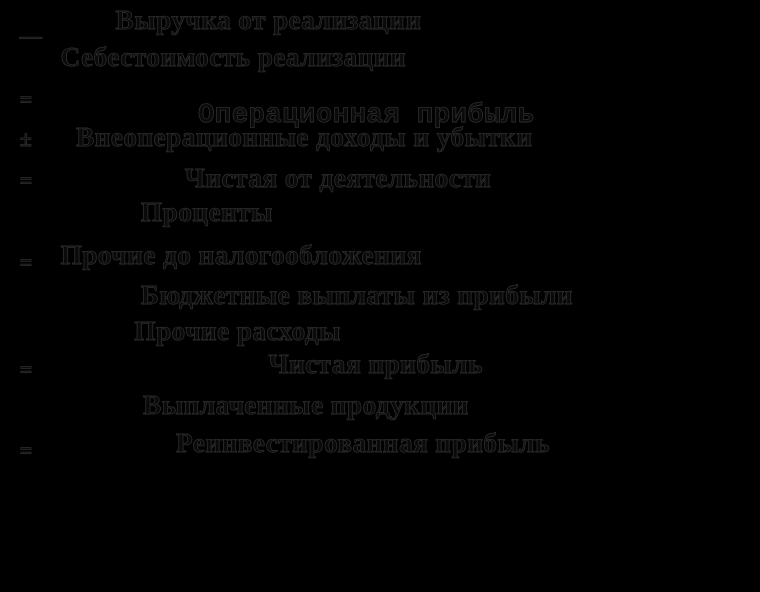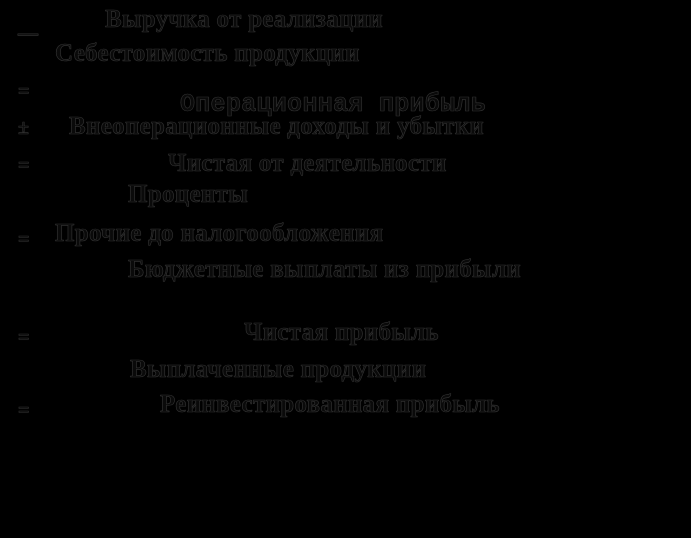--- a/index.html
+++ b/index.html
@@ -43,24 +43,25 @@
 
   <span class="sign" style="left:18px; top:22px;">—</span>
   <span class="sign" style="left:18px; top:80px;">=</span>
   <span class="sign" style="left:18px; top:116px;">±</span>
   <span class="sign" style="left:18px; top:154px;">=</span>
   <span class="sign" style="left:18px; top:228px;">=</span>
   <span class="sign" style="left:18px; top:326px;">=</span>
   <span class="sign" style="left:18px; top:399px;">=</span>
 
   <div class="row" style="left:105px; top:8px;">Выручка от реализации</div>
-  <div class="row" style="left:55px;  top:42px;">Себестоимость продукции</div>
+  <div class="row" style="left:55px;  top:42px;">Себестоимость реализации</div>
   <div class="row" style="left:180px; top:94px;font-family:Liberation Mono, monospace;">Операционная прибыль</div>
   <div class="row" style="left:69px;  top:115px;">Внеоперационные доходы и убытки</div>
   <div class="row" style="left:168px; top:152px;">Чистая от деятельности</div>
   <div class="row" style="left:128px; top:183px;">Проценты</div>
   <div class="row" style="left:55px;  top:222px;">Прочие до налогообложения</div>
   <div class="row" style="left:128px; top:258px;">Бюджетные выплаты из прибыли</div>
+  <div class="row" style="left:122px; top:291px;">Прочие расходы</div>
   <div class="row" style="left:213px; top:321px;margin-left:31px;">Чистая прибыль</div>
   <div class="row" style="left:130px; top:358px;">Выплаченные продукции</div>
   <div class="row" style="left:160px; top:393px;">Реинвестированная прибыль</div>
 
 </div>
 
 </body></html>

